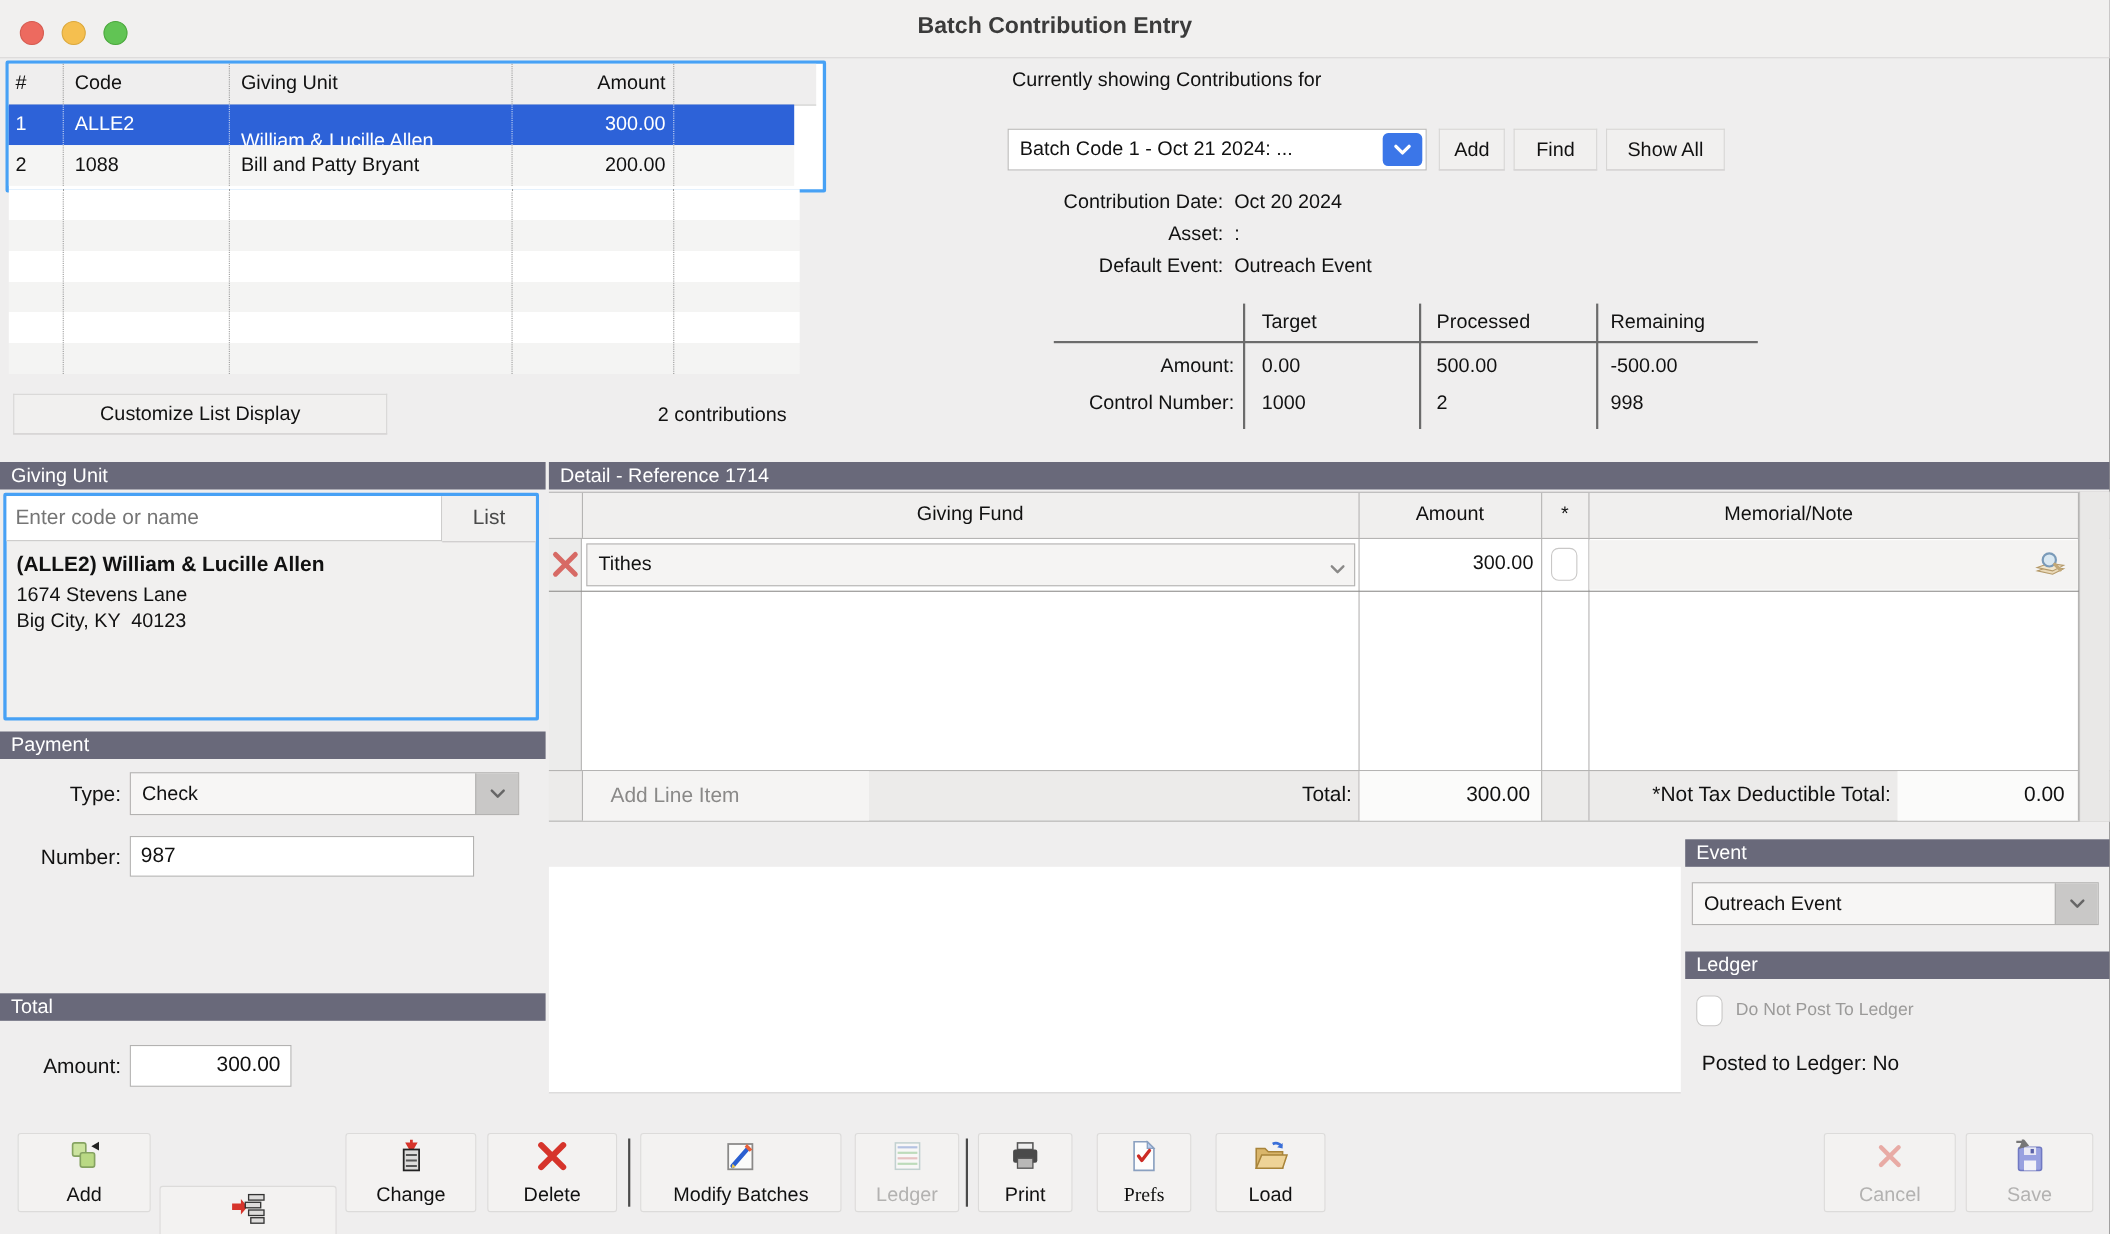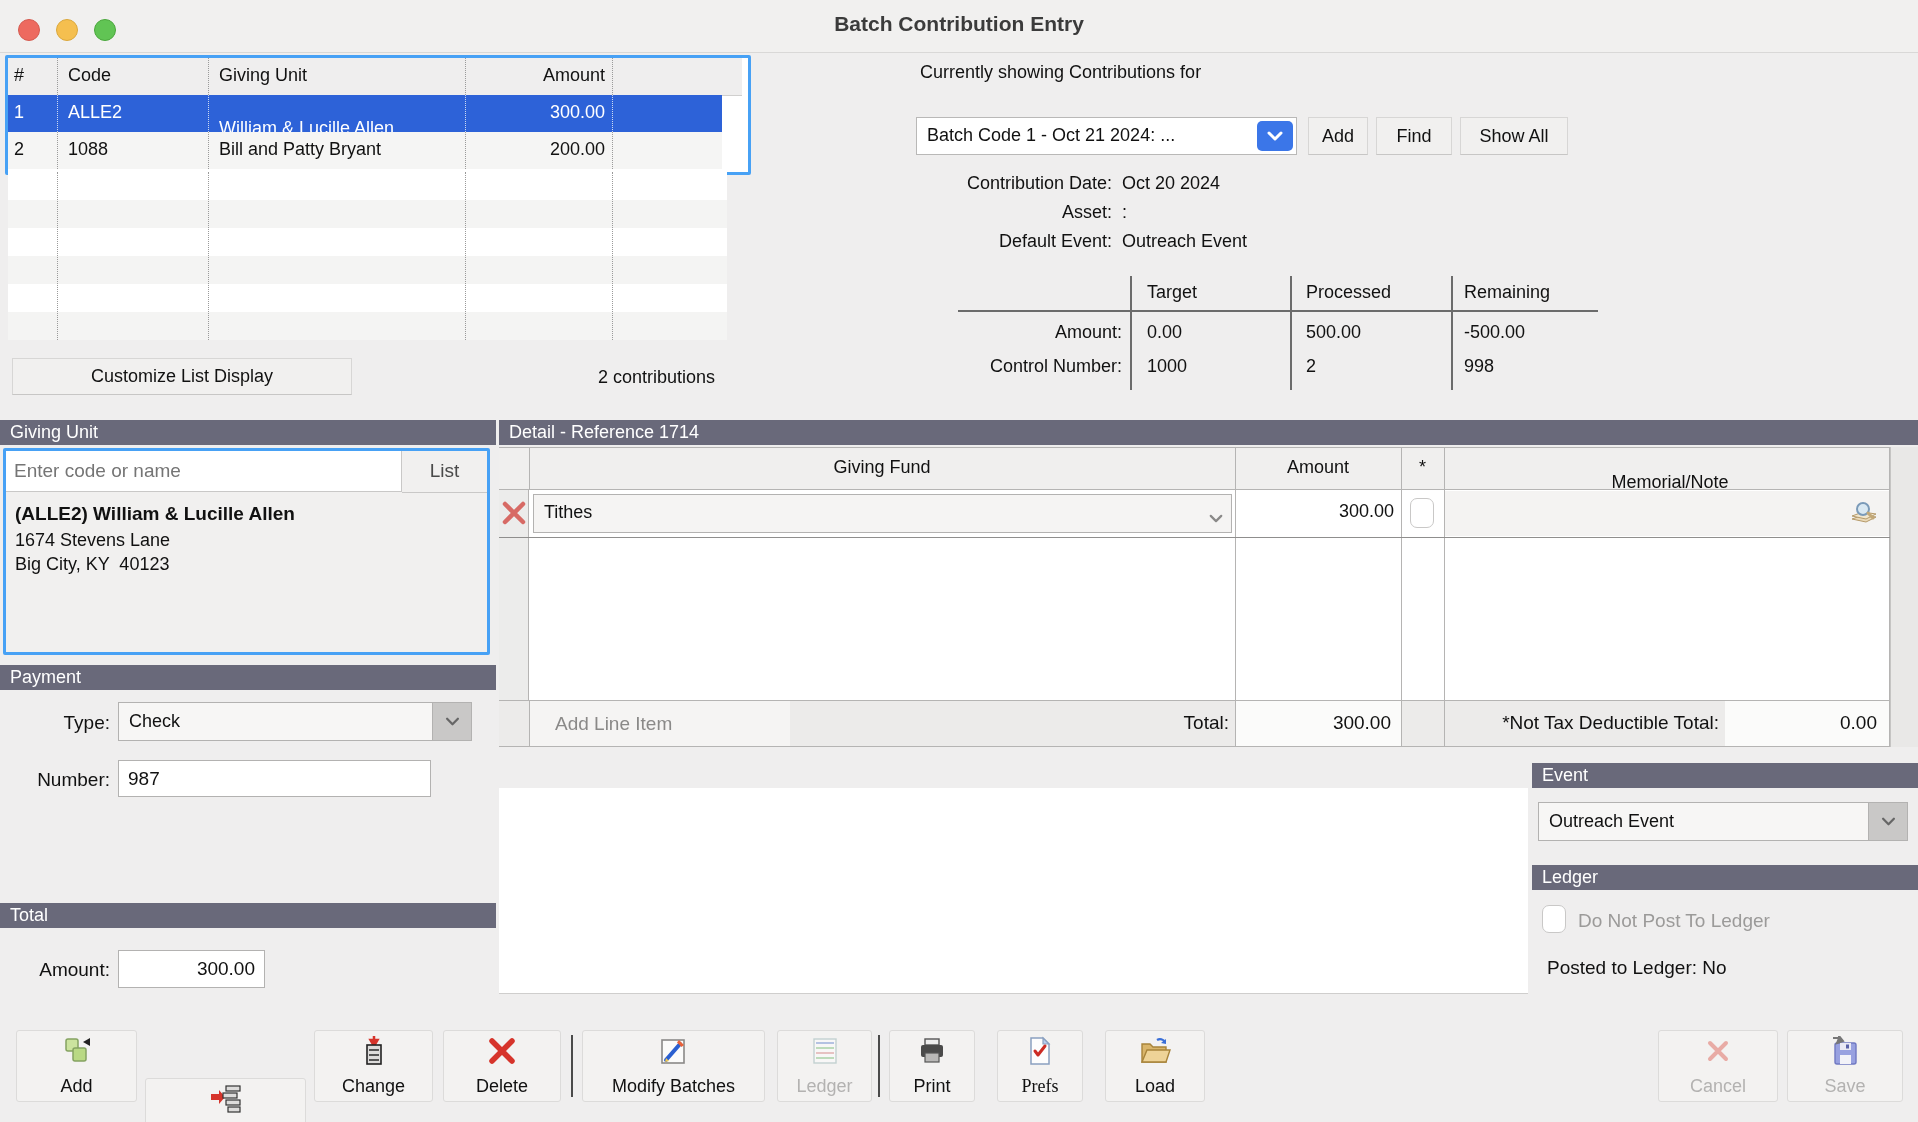--- a/index.html
+++ b/index.html
@@ -149,21 +149,21 @@
   <div class="abs bar" style="left:499px;top:420px;width:1419px;">Detail - Reference 1714</div>
 
   <div class="abs" style="left:499px;top:447px;width:1419px;height:43px;background:#f0efee;border-top:1px solid #b5b4b3;border-bottom:1px solid #b5b4b3;box-sizing:border-box;">
     <div class="abs gridline" style="left:30px;top:0;width:1px;height:41px;"></div>
     <div class="abs txt" style="left:30px;top:9px;width:706px;text-align:center;">Giving Fund</div>
     <div class="abs gridline" style="left:736px;top:0;width:1px;height:41px;"></div>
     <div class="abs txt" style="left:736px;top:9px;width:166px;text-align:center;">Amount</div>
     <div class="abs gridline" style="left:902px;top:0;width:1px;height:41px;"></div>
     <div class="abs txt" style="left:902px;top:9px;width:43px;text-align:center;">*</div>
     <div class="abs gridline" style="left:945px;top:0;width:1px;height:41px;"></div>
-    <div class="abs txt" style="left:945px;top:24px;width:364px;text-align:center;padding-left:44px;">Memorial/Note</div>
+    <div class="abs txt" style="left:945px;top:9px;width:364px;text-align:center;">Memorial/Note</div>
     <div class="abs gridline" style="left:1390px;top:0;width:1px;height:41px;"></div>
   </div>
 
   <div class="abs" style="left:499px;top:490px;width:1419px;height:210px;background:#fff;">
     <div class="abs" style="left:0;top:0;width:30px;height:210px;background:#ececeb;border-right:1px solid #b5b4b3;box-sizing:border-box;"></div>
     <div class="abs gridline" style="left:736px;top:0;width:1px;height:210px;"></div>
     <div class="abs gridline" style="left:902px;top:0;width:1px;height:210px;"></div>
     <div class="abs gridline" style="left:945px;top:0;width:1px;height:210px;"></div>
     <div class="abs gridline" style="left:1390px;top:0;width:1px;height:210px;"></div>
 
@@ -219,21 +219,21 @@
     <div class="val">Outreach Event</div>
     <div class="chev">
         <svg width="15" height="9" viewBox="0 0 16 10">
           <polyline points="2,2 8,8 14,2" fill="none" stroke="#666" stroke-width="2.5" stroke-linecap="round" stroke-linejoin="round"></polyline>
         </svg>
       </div>
   </div>
 
   <div class="abs bar" style="left:1532px;top:865px;width:386px;">Ledger</div>
   <div class="abs chkbox" style="left:1542px;top:905px;width:24px;height:28px;"></div>
-  <div class="abs" style="left:1578px;top:910px;font-size:19px;color:#9b9a99;">Do Not Post To Ledger</div>
+  <div class="abs" style="left:1578px;top:910px;font-size:16px;color:#9b9a99;">Do Not Post To Ledger</div>
   <div class="abs" style="left:1547px;top:957px;font-size:19px;color:#111;">Posted to Ledger: No</div>
 
   <div class="toolbtn" style="left:16px;width:121px;">
     <svg width="30" height="30" viewBox="0 0 30 30">
       <rect x="4" y="3" width="12" height="12" rx="2" fill="#cbe39e" stroke="#85a361" stroke-width="1.5"></rect>
       <rect x="11" y="12" width="13" height="13" rx="2" fill="#b9d984" stroke="#85a361" stroke-width="1.5"></rect>
       <path d="M28 2 L21 6 L28 10 Z" fill="#222"></path>
     </svg>
     <span class="lbl">Add</span>
   </div>

